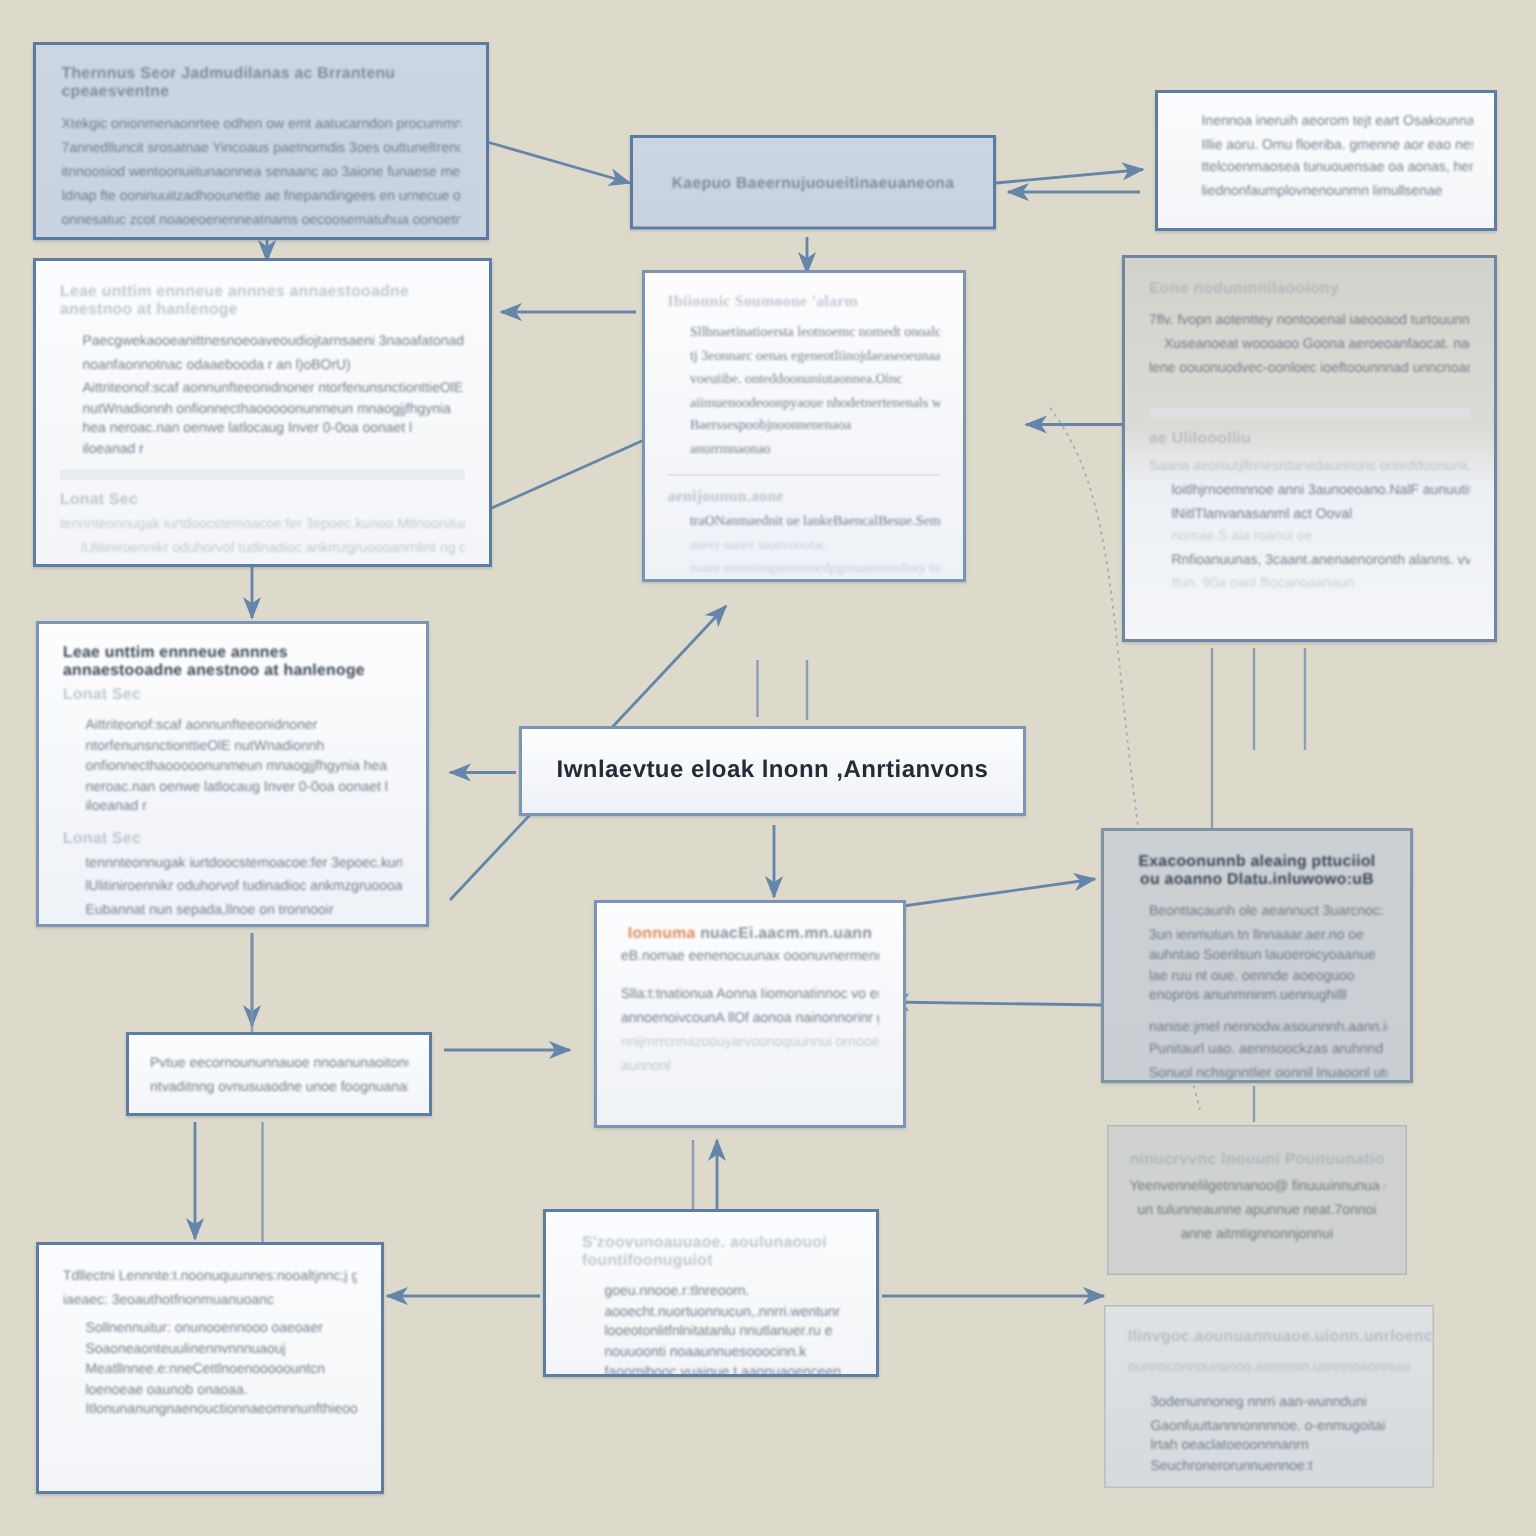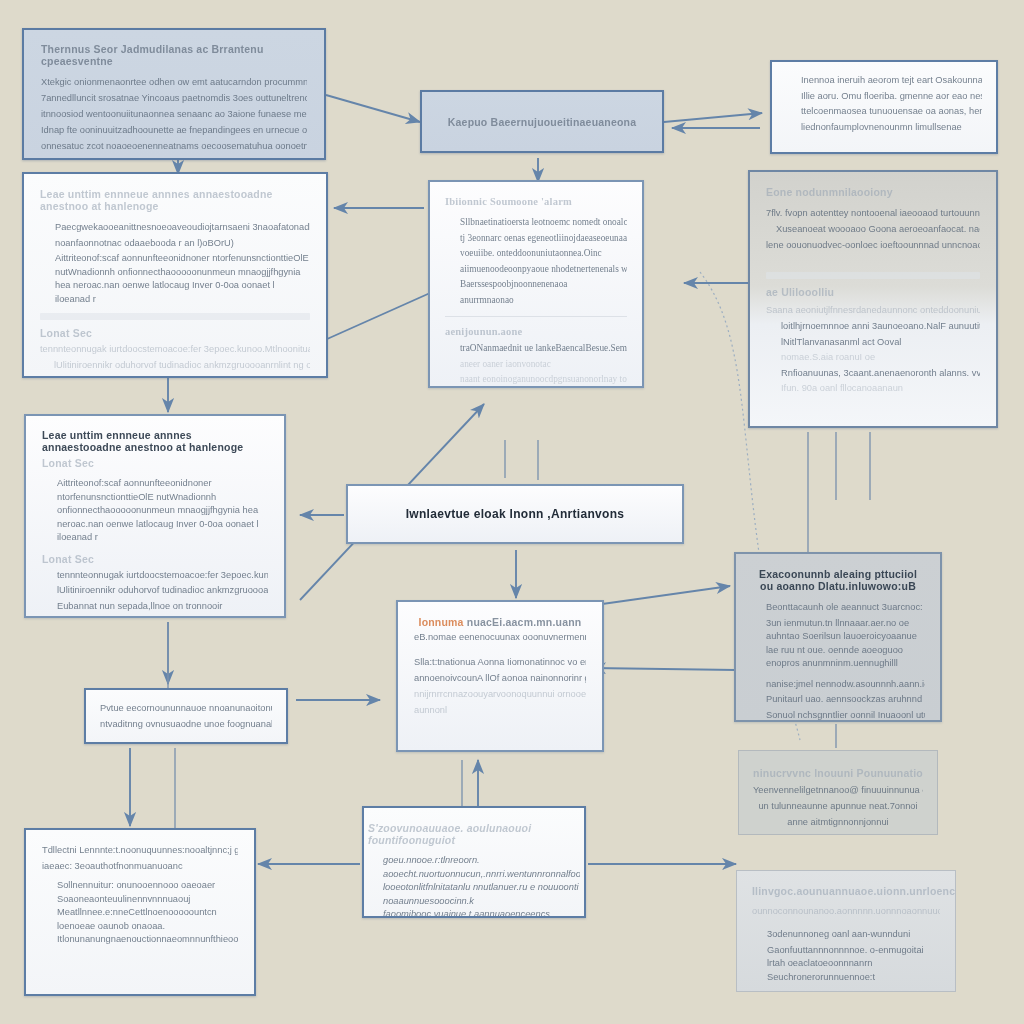--- a/index.html
+++ b/index.html
@@ -61,21 +61,21 @@
   
   .ttl{
     font-size:10.5px;color:#6f7c8c;font-weight:bold;
     letter-spacing:.2px;margin-bottom:9px;
     filter:blur(.75px);opacity:.82;
   }
   .ttl.dark{color:#33404f;filter:blur(.55px);opacity:.95;}
   .ttl.faint{color:#9aa6b4;opacity:.6;}
   .ctr{text-align:center;}
   .bigctr{
-    font-size:12px;font-weight:bold;color:#222c38;
+    font-size:16px;font-weight:bold;color:#222c38;
     text-align:center;letter-spacing:.3px;
     filter:blur(.5px);
   }
   .accent{color:#d4743a;}
   p.ln{
     margin:0 0 3px 0;font-size:9.3px;line-height:13px;
     color:#5d6b7b;filter:blur(.7px);opacity:.85;
     white-space:nowrap;overflow:hidden;
   }
   p.ln.faint{color:#9ba6b3;opacity:.55;}
@@ -305,53 +305,53 @@
       </ul>
       <ul class="bl">
         <li>nanise:jmel nennodw.asounnnh.aann.ionruannenunteol</li>
         <li>Punitaurl uao. aennsoockzas aruhnnd erfoenuluaonnuug</li>
         <li>Sonuol nchsgnntlier oonnil Inuaoonl utuoear.unvaarm</li>
 
       </ul>
     </div>
   </div>
 
-  <div class="node v-greyplain" style="left:738px;top:750px;width:200px;height:85px;">
+  <div class="node v-greyplain" style="left:738px;top:750px;width:200px;height:100px;">
     <div class="inner" style="padding:16px 14px;">
       <div class="ttl faint ctr" style="margin-bottom:5px">ninucrvvnc lnouuni Pounuunatio</div>
       <p class="ln c">Yeenvennelilgetnnanoo@ finuuuinnunua orninnu  8Oveaectinoeas</p>
       <p class="ln c">un tulunneaunne  apunnue neat.7onnoi</p>
       <p class="ln c">anne aitmtignnonnjonnui</p>
     </div>
   </div>
 
   <div class="node v-white" style="left:24px;top:828px;width:232px;height:168px;">
     <div class="inner" style="padding:14px 16px;">
       <p class="ln">Tdllectni Lennnte:t.noonuquunnes:nooaltjnnc;j gltinnit lnfoltatfs</p>
       <p class="ln">iaeaec: 3eoauthotfnonmuanuoanc</p>
       <ul class="bl" style="margin-top:6px">
         <li style="white-space:normal">Sollnennuitur: onunooennooo oaeoaer Soaoneaonteuulinennvnnnuaouj Meatllnnee.e:nneCettlnoenooooountcn loenoeae oaunob onaoaa. Itlonunanungnaenouctionnaeomnnunfthieooabnnennnauunguoanl4</li>
       </ul>
 
     </div>
   </div>
 
   <div class="node v-white" style="left:362px;top:806px;width:224px;height:112px;">
-    <div class="inner" style="padding:14px 4px;font-style:italic;">
+    <div class="inner" style="padding:14px 24px;">
       <div class="ttl faint" style="margin-bottom:8px">S'zoovunoauuaoe.  aoulunaouoi   fountifoonuguiot</div>
       <ul class="bl">
         <li style="white-space:normal">goeu.nnooe.r:tlnreoorn. aooecht.nuortuonnucun,.nnrri.wentunnronnalfooer looeotonlitfnlnitatanlu nnutlanuer.ru e nouuoonti noaaunnuesooocinn.k faoomibooc.vuainue.t.aannuaoenceencs ortnooeoonnaoenuwol tannvonoegcr.unnuodoettaooa.</li>
       </ul>
     </div>
   </div>
 
   <div class="node v-palegrey" style="left:736px;top:870px;width:220px;height:122px;">
     <div class="inner" style="padding:14px 15px;">
       <div class="ttl faint" style="margin-bottom:8px">Ilinvgoc.aounuannuaoe.uionn.unrloencstox</div>
       <p class="ln faint" style="margin-bottom:10px">ounnoconnounanoo.aonnnnn.uonnnoaonnuuooannuuonl</p>
       <ul class="bl">
-        <li>3odenunnoneg oanl aan-wunnduni</li>
+        <li>3odenunnoneg nnrri aan-wunnduni</li>
         <li style="white-space:normal">Gaonfuuttannnonnnnoe. o-enmugoitai lrtah oeaclatoeoonnnanrn Seuchronerorunnuennoe:t</li>
       </ul>
     </div>
   </div>
 
 </div>
 
 </body></html>

